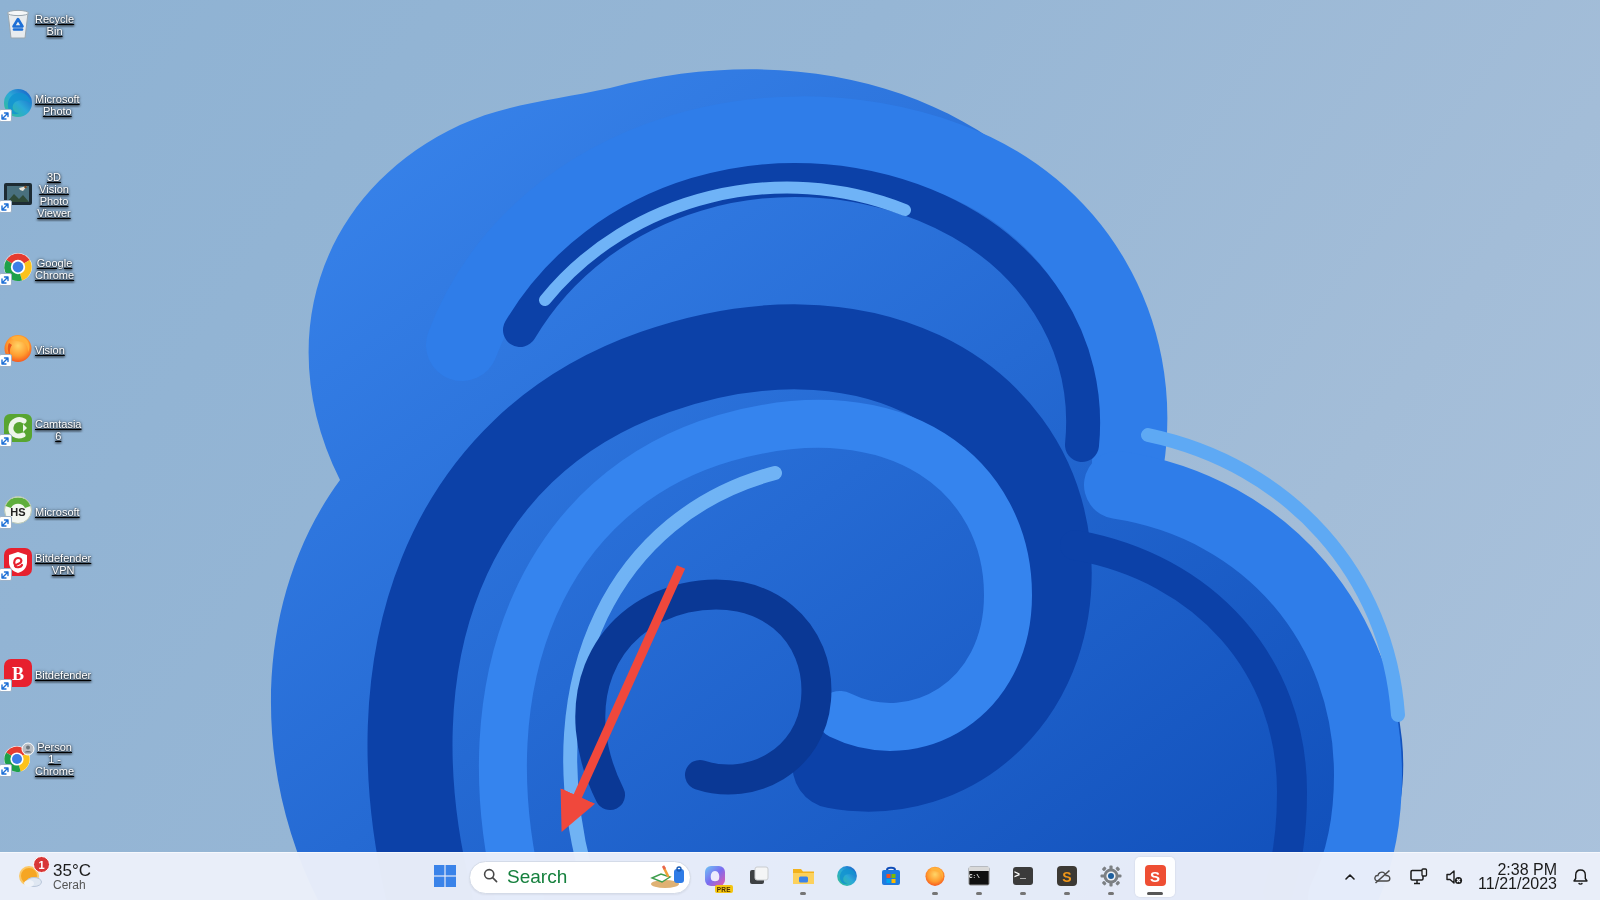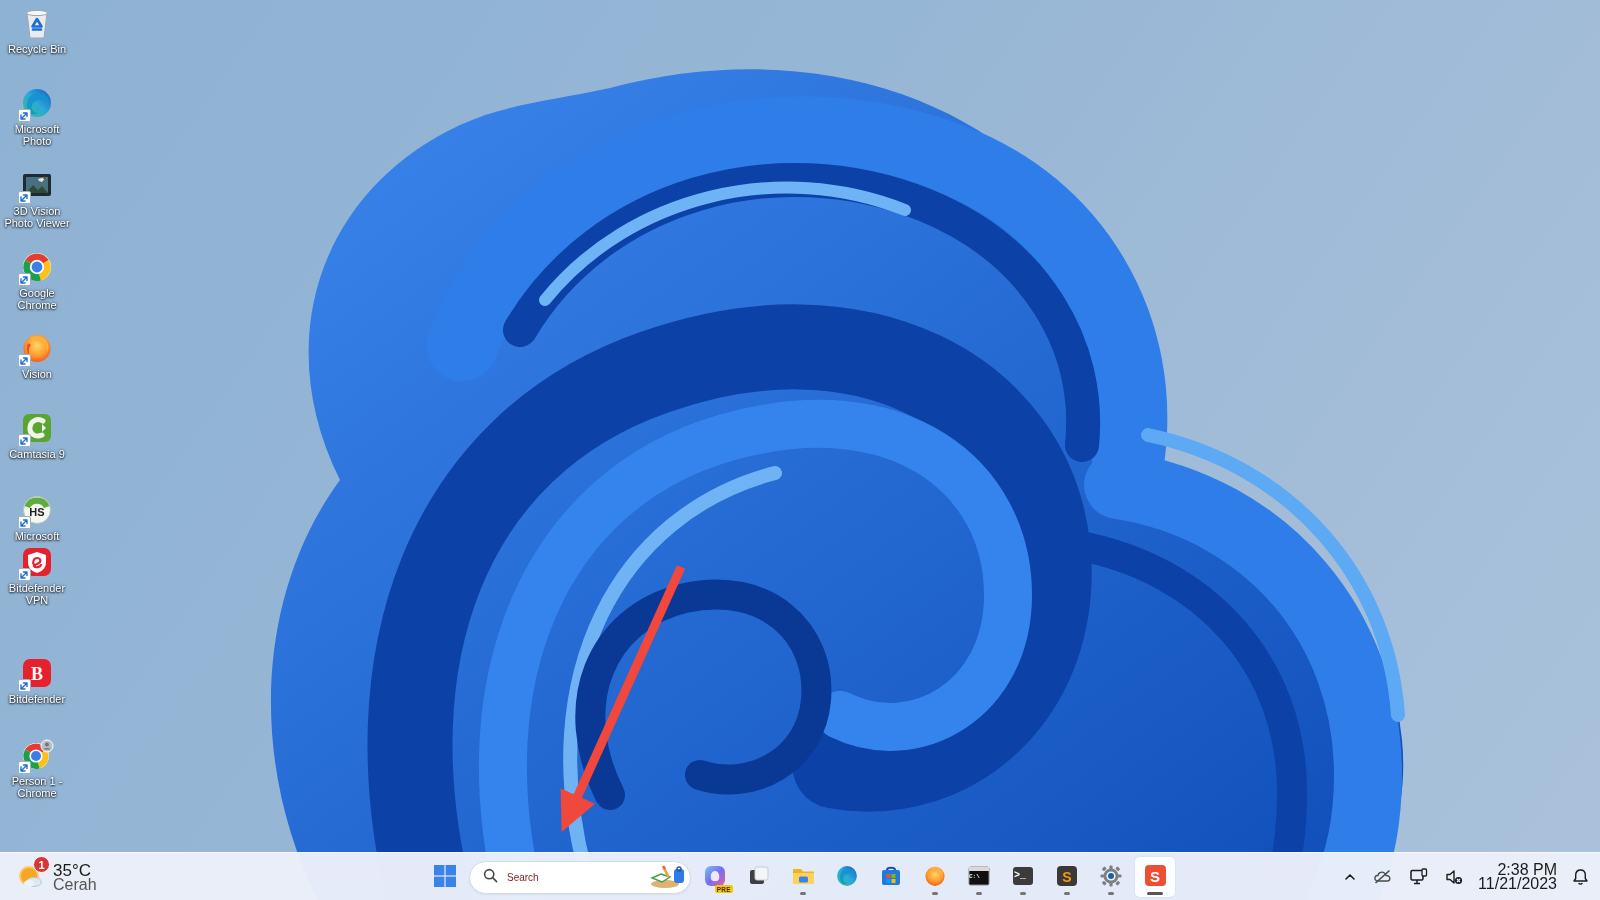--- a/index.html
+++ b/index.html
@@ -1,53 +1,53 @@
 <!DOCTYPE html>
 <html><head>
 <meta charset="utf-8">
 <style>
   * { margin:0; padding:0; box-sizing:border-box; }
   html,body { width:1600px; height:900px; overflow:hidden; font-family:"Liberation Sans",sans-serif; }
   .desktop { position:relative; width:1600px; height:900px;
     background:linear-gradient(125deg,#8eb2d3 0%,#96b6d5 40%,#a3bdd8 75%,#aac2dc 100%); }
   .wallpaper { position:absolute; inset:0; }
   
-  .dicon { position:absolute; left:1px; width:72px; display:flex; flex-direction:column; align-items:center; cursor:default; }
+  .dicon { position:absolute; left:1px; width:72px; display:flex; flex-direction:row; align-items:center; cursor:default;text-decoration:underline; }
   .dicon .art { position:relative; width:34px; height:34px; }
   .dicon .art svg { display:block; }
   .shortcut-arrow { position:absolute; left:-2px; bottom:-2px; width:13px; height:13px; background:#fff;
     border:1px solid #9db2c8; border-radius:2px; display:flex; align-items:center; justify-content:center; }
   .dlabel { margin-top:3px; font-size:11px; line-height:12px; color:#fff; text-align:center;
     text-shadow:0 1px 2px rgba(0,0,0,.9), 0 0 3px rgba(0,0,0,.7); max-width:72px; }
   
   .annotation { position:absolute; inset:0; pointer-events:none; }
   
   .taskbar { position:absolute; left:0; bottom:0; width:1600px; height:48px;
     background:rgba(235,240,250,.97); border-top:1px solid rgba(255,255,255,.6);
     display:flex; align-items:center; }
   .widget { position:absolute; left:8px; top:4px; height:40px; display:flex; align-items:center; gap:7px;
     padding:0 8px; border-radius:4px; cursor:pointer; }
   .wicon { position:relative; width:30px; height:30px; }
   .wbadge { position:absolute; top:-6px; right:-4px; min-width:17px; height:17px; border-radius:9px;
     background:#d83636; color:#fff; font-size:11px; font-weight:bold; display:flex; align-items:center;
     justify-content:center; border:1px solid #fff; }
   .wtemp { font-size:17px; color:#1b1b1b; line-height:15px; }
-  .wcond { font-size:16px; color:#555; line-height:14px; }
+  .wcond { font-size:12px; color:#555; line-height:14px; }
   .centerbar { position:absolute; left:50%; top:4px; transform:translateX(-50%);
     display:flex; align-items:center; gap:4px; height:40px; }
   .tbtn { width:40px; height:40px; border:none; background:transparent; border-radius:5px;
     display:flex; align-items:center; justify-content:center; position:relative; cursor:pointer; }
   .tbtn.active { background:rgba(255,255,255,.92); box-shadow:0 0 2px rgba(0,0,0,.12); }
   .run-dot { position:absolute; bottom:2px; left:50%; transform:translateX(-50%);
     width:6px; height:3px; border-radius:2px; background:#757575; }
   .run-dot.wide { width:16px; background:#565656; }
   .searchbox { width:222px; height:33px; background:#fff; border:1px solid #d4dbe8; border-radius:17px;
     display:flex; align-items:center; padding:0 4px 0 13px; gap:9px; cursor:text;
     box-shadow:0 1px 2px rgba(0,0,0,.06); }
-  .searchbox span.ph { flex:1; font-size:10px; color:#7f1d1d; }
+  .searchbox span.ph { flex:1; font-size:19px; color:#15803d; }
   .badge-pre { position:absolute; right:2px; bottom:4px; background:#f4c511; color:#4a3000;
     font-size:6.5px; font-weight:bold; padding:0.5px 2px; border-radius:2px; letter-spacing:.3px; }
   .tray { position:absolute; right:6px; top:4px; height:40px; display:flex; align-items:center; gap:6px; }
   .trbtn { height:36px; border:none; background:transparent; border-radius:4px; display:flex;
     align-items:center; justify-content:center; padding:0 5px; cursor:pointer; }
   .clock { text-align:right; font-size:16px; color:#1b1b1b; line-height:14px; padding:0 4px; }
   .mini { font-size:6px; font-weight:bold; font-family:"Liberation Mono",monospace; }
 </style>
 </head>
 <body>
@@ -176,21 +176,21 @@
         <rect x="3" y="3" width="28" height="28" rx="6" fill="#58a531"></rect>
         <path d="M23,10 C18,7 11,9 10,16 C9,23 16,27 22,24" fill="none" stroke="#eef5ea" stroke-width="5" stroke-linecap="round"></path>
         <path d="M22,13 L26,17 L22,21" fill="#eef5ea"></path>
       </svg>
       <span class="shortcut-arrow">
         <svg width="9" height="9" viewBox="0 0 9 9">
             <path d="M1,8 L1,4 M1,8 L5,8 M2,7 L7,2 M7,2 L7,5.5 M7,2 L3.5,2" stroke="#1d6fd6" stroke-width="1.4" fill="none" stroke-linecap="round"></path>
           </svg>
       </span>
     </div>
-    <div class="dlabel">Camtasia 9</div>
+    <div class="dlabel">Camtasia 6</div>
   </div>
 
   <div class="dicon" style="top:493px">
     <div class="art">
       <svg width="34" height="34" viewBox="0 0 34 34">
         <circle cx="17" cy="17" r="13.5" fill="#f4f7f2" stroke="#b9c6b4"></circle>
         <path d="M4.5,13 A13.5,13.5 0 0,1 29.5,13 L24,15 A8,8 0 0,0 10,15 Z" fill="#5fae3d"></path>
         <text x="17" y="23" font-size="11" font-weight="bold" text-anchor="middle" fill="#222" font-family="Liberation Sans,sans-serif">HS</text>
       </svg>
       <span class="shortcut-arrow">

